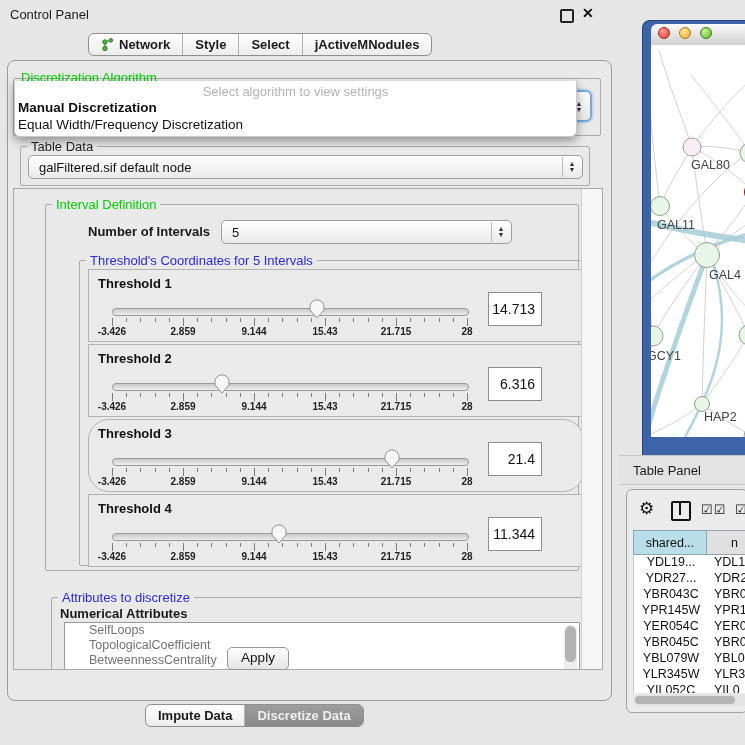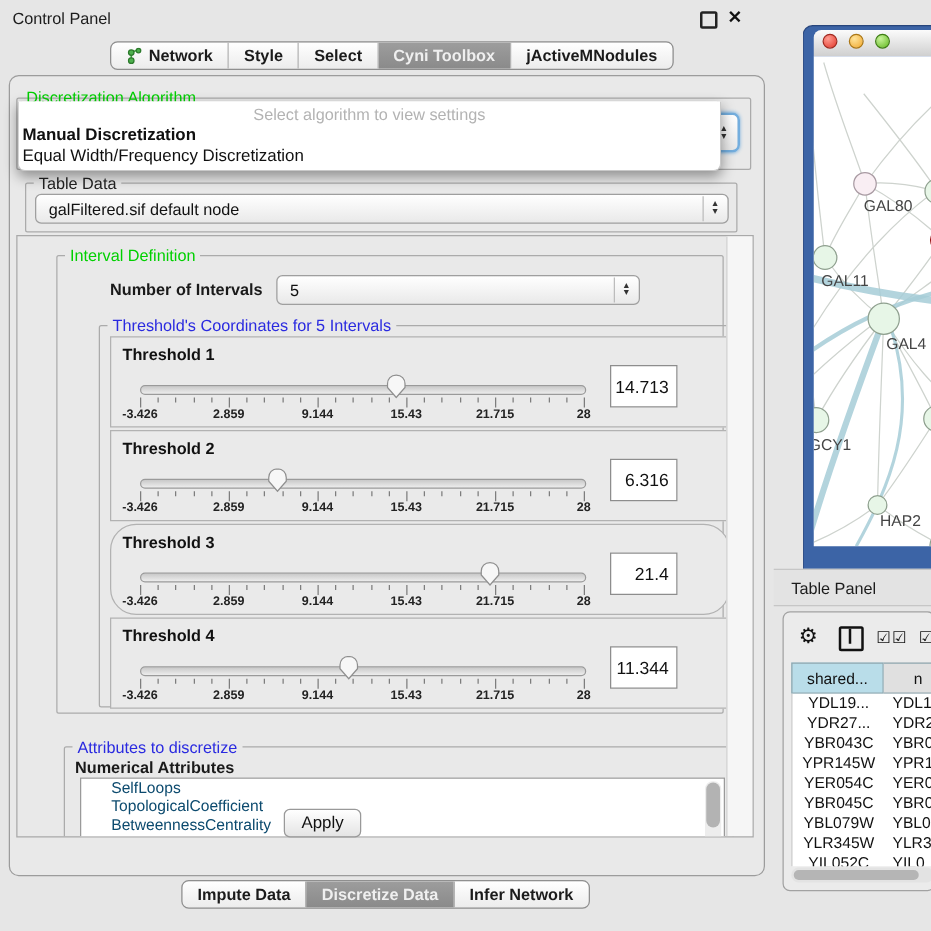--- a/index.html
+++ b/index.html
@@ -68,21 +68,21 @@
   .scale-lbl{position:absolute;top:56px;font-size:10px;font-weight:bold;color:#222;transform:translateX(-50%);white-space:nowrap;}
   .thumb{position:absolute;top:29px;width:16px;height:20px;}
   .vbox{position:absolute;left:399px;top:22px;width:54px;height:34px;background:#fff;border:1px solid #8d8d8d;
         font-size:14px;color:#111;text-align:right;padding-right:6px;box-sizing:border-box;
         font-family:"Liberation Sans",sans-serif;line-height:32px;}
 
   #attr-group{left:37px;top:408px;width:534px;height:100px;}
   #attr-heading{left:8px;top:8px;font-size:13px;font-weight:bold;position:absolute;}
   #attr-list{left:12px;top:24px;width:514px;height:60px;background:#fff;border:1px solid #9a9a9a;
              position:absolute;overflow:hidden;}
-  .attr-item{font-size:12.5px;color:#0c4a6e;padding-left:24px;line-height:15px;}
+  .attr-item{font-size:12.5px;color:#737373;padding-left:24px;line-height:15px;}
   #attr-scroll{position:absolute;right:2px;top:2px;width:13px;height:56px;background:#ededed;border-radius:6px;}
   #attr-scroll-thumb{position:absolute;left:1px;top:1px;width:11px;height:36px;background:#b3b3b3;border-radius:6px;}
 
   #apply-btn{left:227px;top:647px;width:60px;height:21px;background:linear-gradient(#fff,#e4e4e4);
              border:1px solid #999;border-radius:5px;font-size:13.5px;text-align:center;line-height:19px;color:#111;}
 
   
   #net-frame{left:626px;top:20px;width:119px;height:439px;background:#3c64a6;border-left:1px solid #27457c;
              border-top:1px solid #27457c;border-radius:8px 0 0 0;margin-left:16px;}
   #net-titlebar{left:8px;top:3px;width:111px;height:21px;background:linear-gradient(#fbfbfb,#cfcfcf);
@@ -138,23 +138,20 @@
           <circle cx="4" cy="10.5" r="2.2" fill="#4db04d" stroke="#2c7a2c"></circle>
           <circle cx="9.8" cy="2.4" r="1.8" fill="#4db04d" stroke="#2c7a2c"></circle>
         </svg>
         <span>Network</span>
       </div>
       <div class="seg">
         <span>Style</span>
       </div>
       <div class="seg">
         <span>Select</span>
-      </div>
-      <div class="seg sel">
-        <span>Cyni Toolbox</span>
       </div>
       <div class="seg">
         <span>jActiveMNodules</span>
       </div>
     </div>
 
   <div class="abs" id="outer-panel"></div>
 
   <div class="abs grp" id="algo-group"></div>
   <div class="abs green" id="algo-label">Discretization Algorithm</div>
@@ -374,23 +371,20 @@
 
   <div class="abs" id="apply-btn">Apply</div>
 
   <div class="abs seg-group" id="bottom-tabs">
       <div class="seg">
         <span>Impute Data</span>
       </div>
       <div class="seg sel">
         <span>Discretize Data</span>
       </div>
-      <div class="seg">
-        <span>Infer Network</span>
-      </div>
     </div>
 
   <div class="abs" id="net-frame">
     <div id="net-titlebar">
       <div class="tl" id="tl-red"></div>
       <div class="tl" id="tl-yellow"></div>
       <div class="tl" id="tl-green"></div>
     </div>
     <div id="net-canvas">
       <svg id="net-svg" width="111" height="392" viewBox="0 0 111 392">

